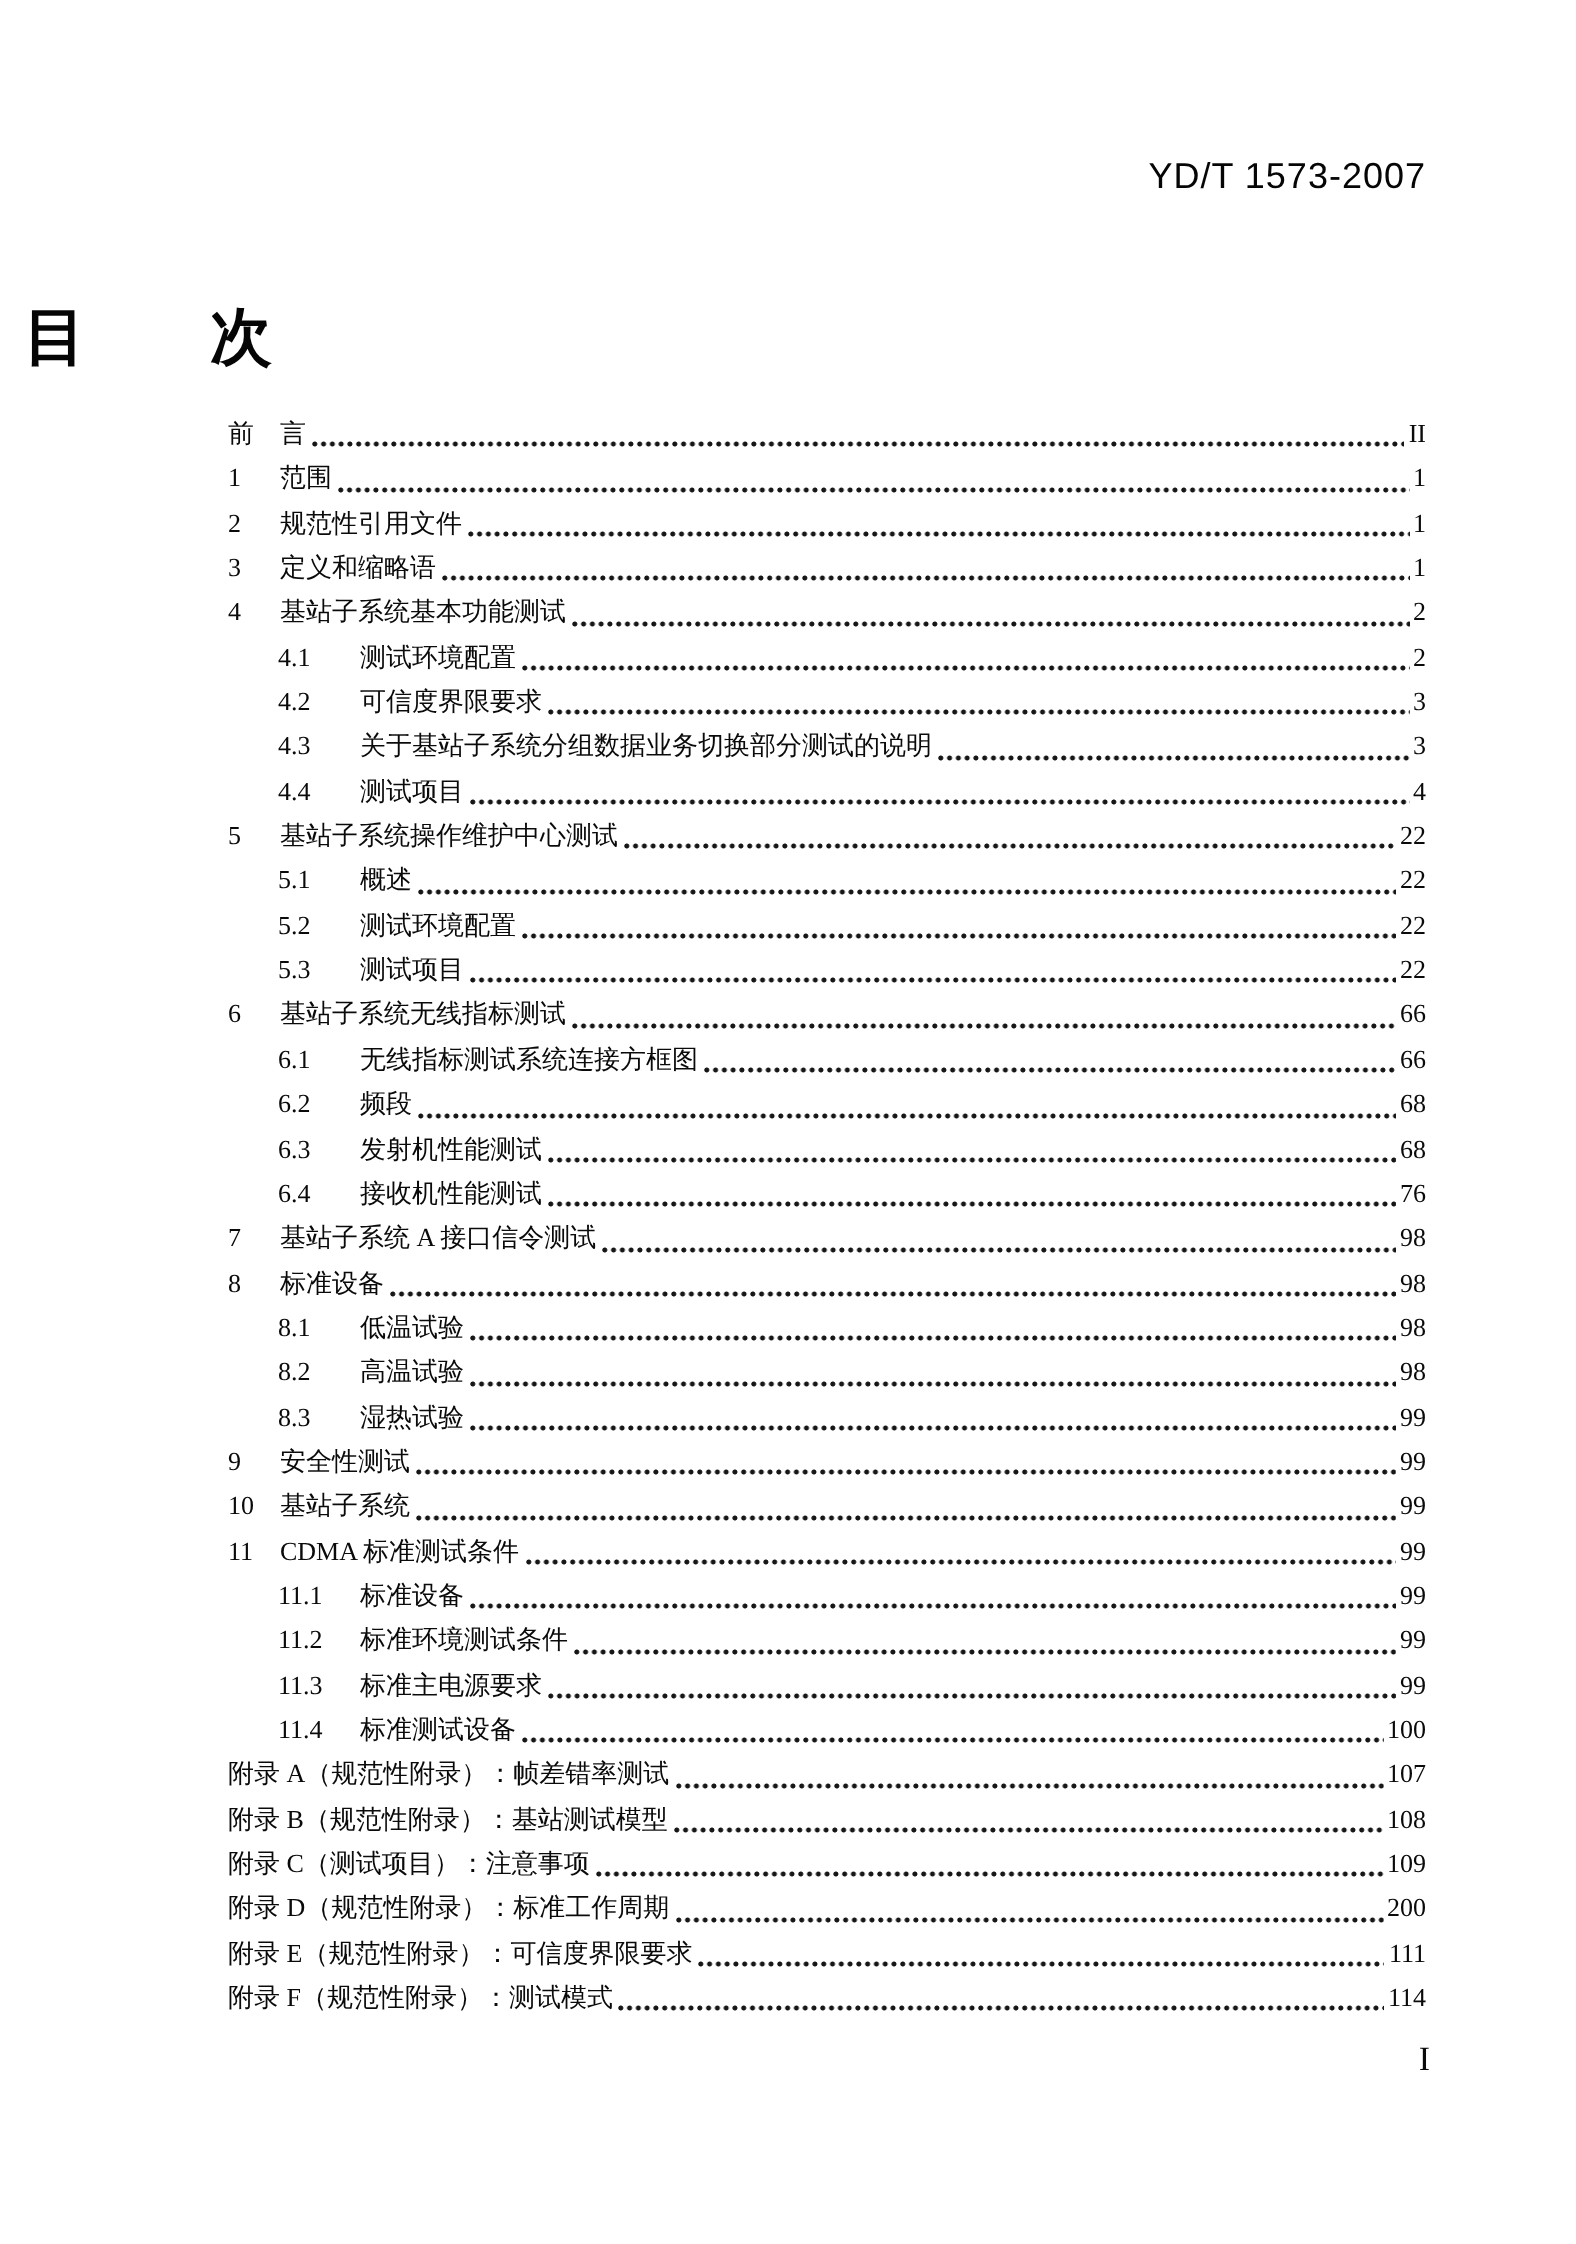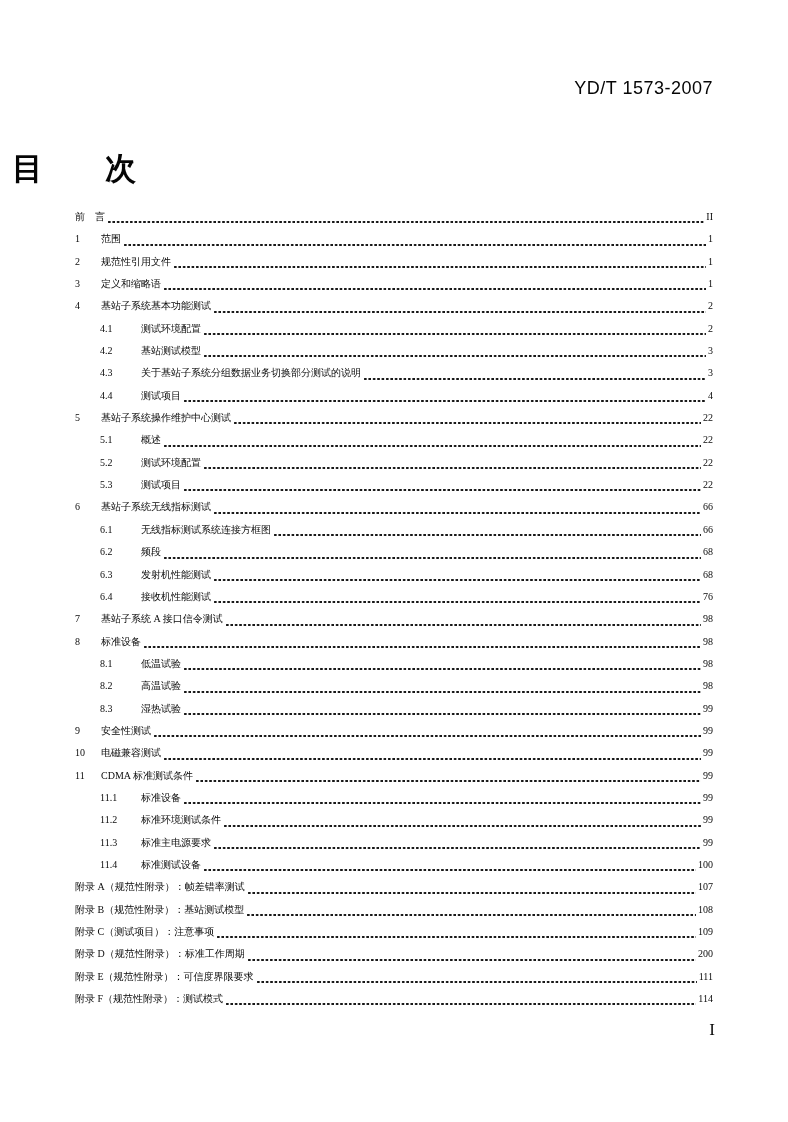--- a/index.html
+++ b/index.html
@@ -20,22 +20,23 @@
     box-sizing:border-box;
     text-align:left;
     font-size:31px;font-weight:700;color:#050505;
     margin:12px;white-space:pre;
   }
   .toc{
     position:absolute;top:206px;left:75px;width:638px;
   }
   .toc-row{
     display:flex;align-items:baseline;
-    line-height:22.35px;font-size:10px;color:#0a0a0a;
+    line-height:22.35px;font-size:13px;color:#0a0a0a;
     white-space:pre;
+    margin-left:39px;
   }
   .toc-row .num{flex:0 0 auto;}
   .lvl0 .num{min-width:26px;}
   .lvl1{padding-left:25px;}
   .lvl1 .num{min-width:41px;}
   .label{flex:0 0 auto;}
   .dots{
     flex:1 1 auto;
     align-self:flex-end;
     height:4px;
@@ -89,21 +90,21 @@
     <span class="pagenum">2</span>
   </div>
     <div class="toc-row lvl1">
     <span class="num">4.1</span>
     <span class="label">测试环境配置</span>
     <span class="dots"></span>
     <span class="pagenum">2</span>
   </div>
     <div class="toc-row lvl1">
     <span class="num">4.2</span>
-    <span class="label">基站测试模型</span>
+    <span class="label">可信度界限要求</span>
     <span class="dots"></span>
     <span class="pagenum">3</span>
   </div>
     <div class="toc-row lvl1">
     <span class="num">4.3</span>
     <span class="label">关于基站子系统分组数据业务切换部分测试的说明</span>
     <span class="dots"></span>
     <span class="pagenum">3</span>
   </div>
     <div class="toc-row lvl1">
@@ -197,21 +198,21 @@
     <span class="pagenum">99</span>
   </div>
     <div class="toc-row lvl0">
     <span class="num">9</span>
     <span class="label">安全性测试</span>
     <span class="dots"></span>
     <span class="pagenum">99</span>
   </div>
     <div class="toc-row lvl0">
     <span class="num">10</span>
-    <span class="label">电磁兼容测试</span>
+    <span class="label">基站子系统</span>
     <span class="dots"></span>
     <span class="pagenum">99</span>
   </div>
     <div class="toc-row lvl0">
     <span class="num">11</span>
     <span class="label">CDMA 标准测试条件</span>
     <span class="dots"></span>
     <span class="pagenum">99</span>
   </div>
     <div class="toc-row lvl1">

